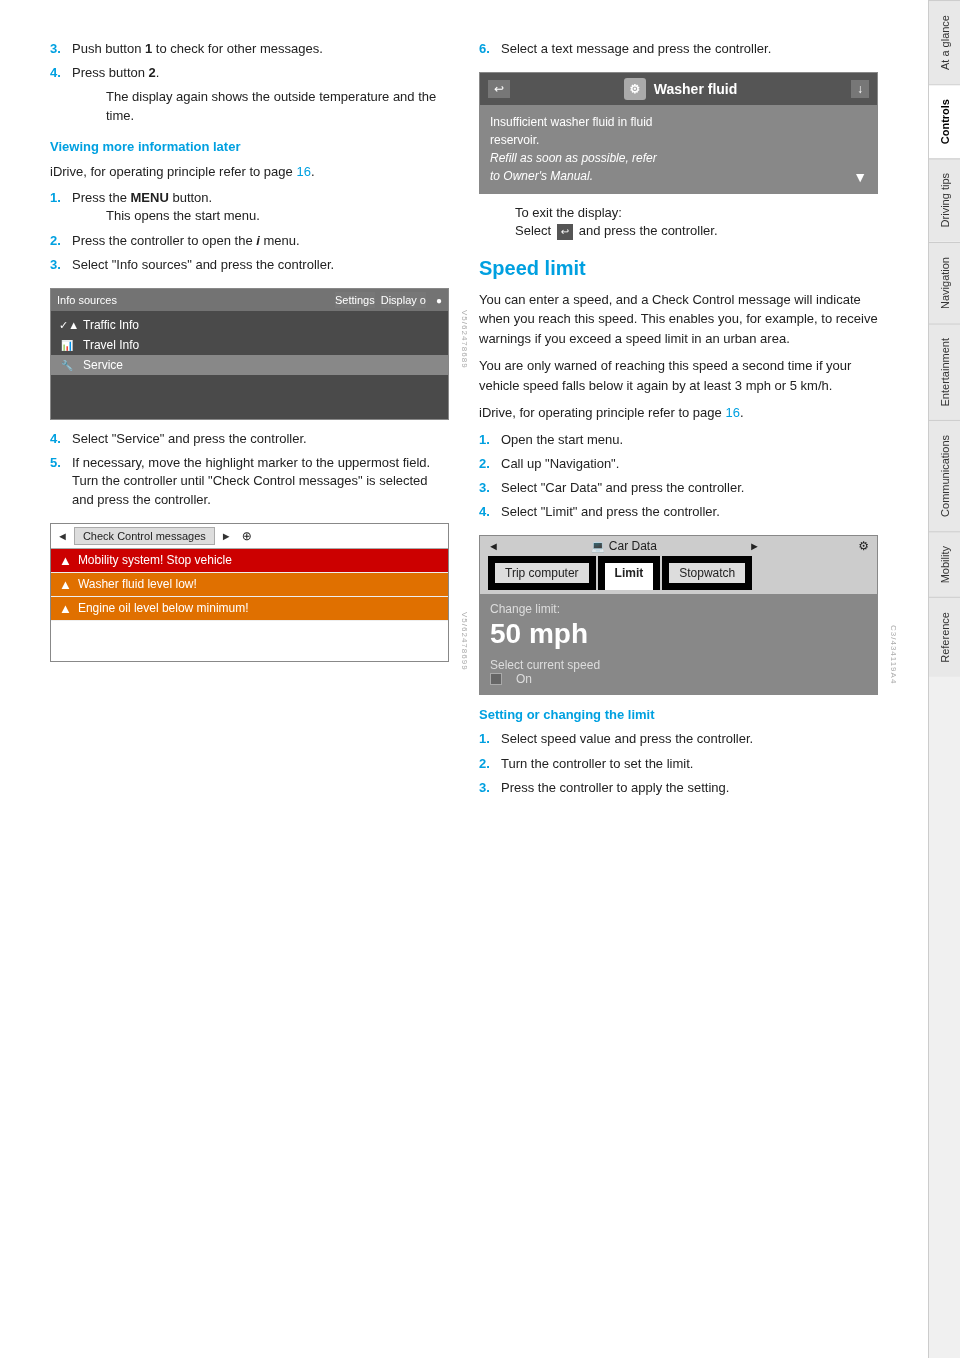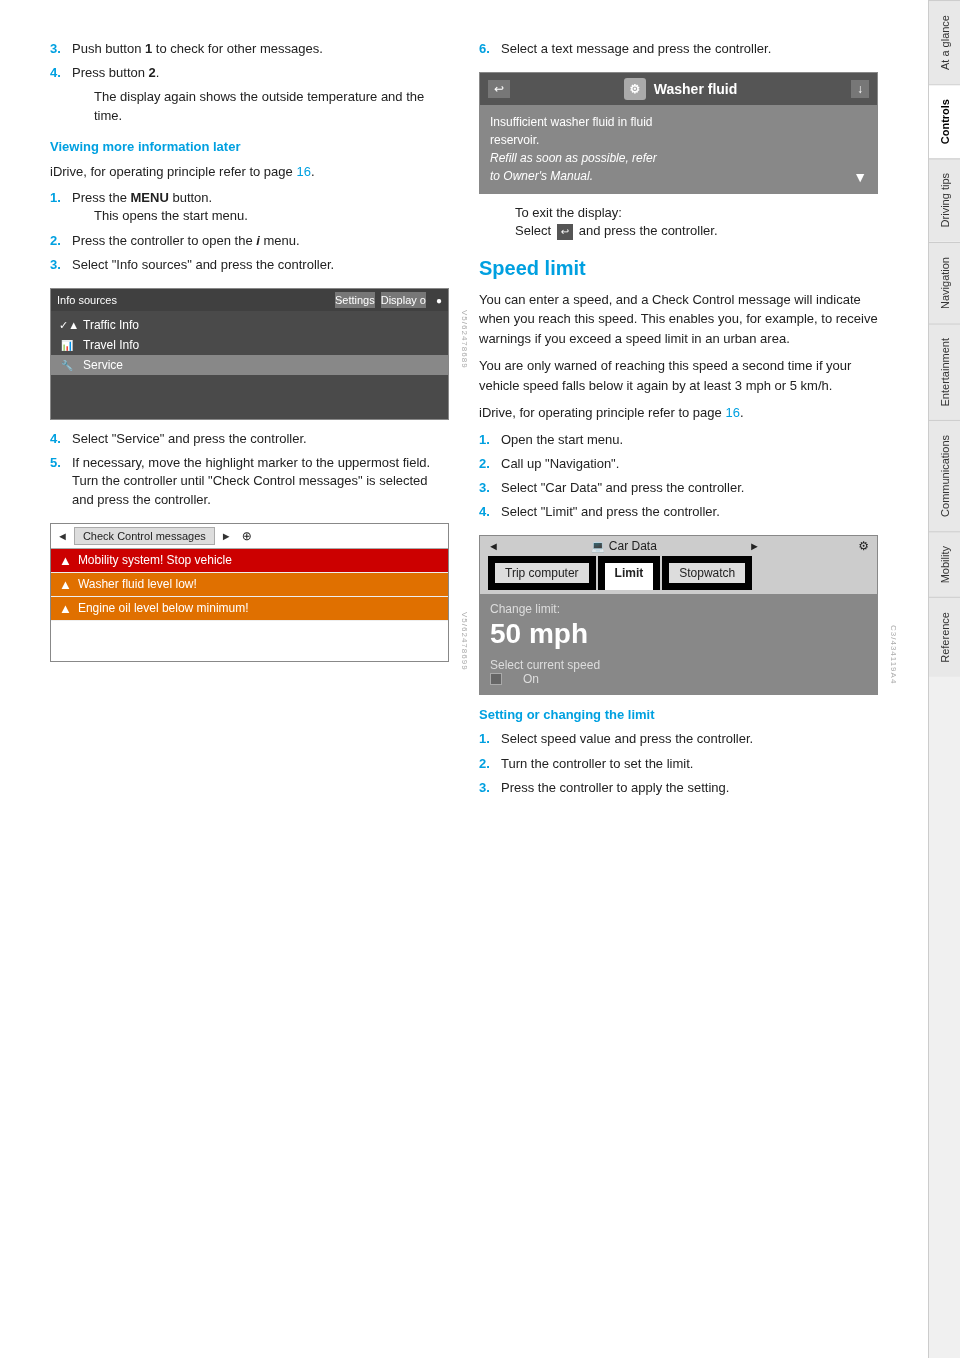--- a/index.html
+++ b/index.html
@@ -120,21 +120,21 @@
     
     .screen-box {
       border: 1px solid #888;
       background: #fff;
       margin: 10px 0;
       font-size: 12px;
     }
 
     
     .info-sources-header {
-      background: #404040;
+      background: #737373;
       color: #fff;
       display: flex;
       align-items: center;
       padding: 3px 6px;
       font-size: 11px;
       gap: 6px;
     }
 
     .info-sources-tab {
       background: #777;
@@ -344,21 +344,21 @@
 
     .select-speed-row {
       font-size: 12px;
       color: #ddd;
       margin-top: 8px;
     }
 
     .on-checkbox-row {
       display: flex;
       align-items: center;
-      gap: 21px;
+      gap: 14px;
       font-size: 12px;
       color: #ddd;
     }
 
     .checkbox-sq {
       width: 12px;
       height: 12px;
       border: 1px solid #aaa;
       background: #666;
     }
@@ -404,21 +404,21 @@
       color: #aaa;
       letter-spacing: 1px;
     }
 
     .link-blue {
       color: #00a0e0;
       text-decoration: none;
     }
 
     .indent {
-      margin-left: 22px;
+      margin-left: 34px;
     }
   </style>
 </head>
 <body>
 
 <div class="page-container">
 
   <div class="main-content">
     <div class="two-col">
 

